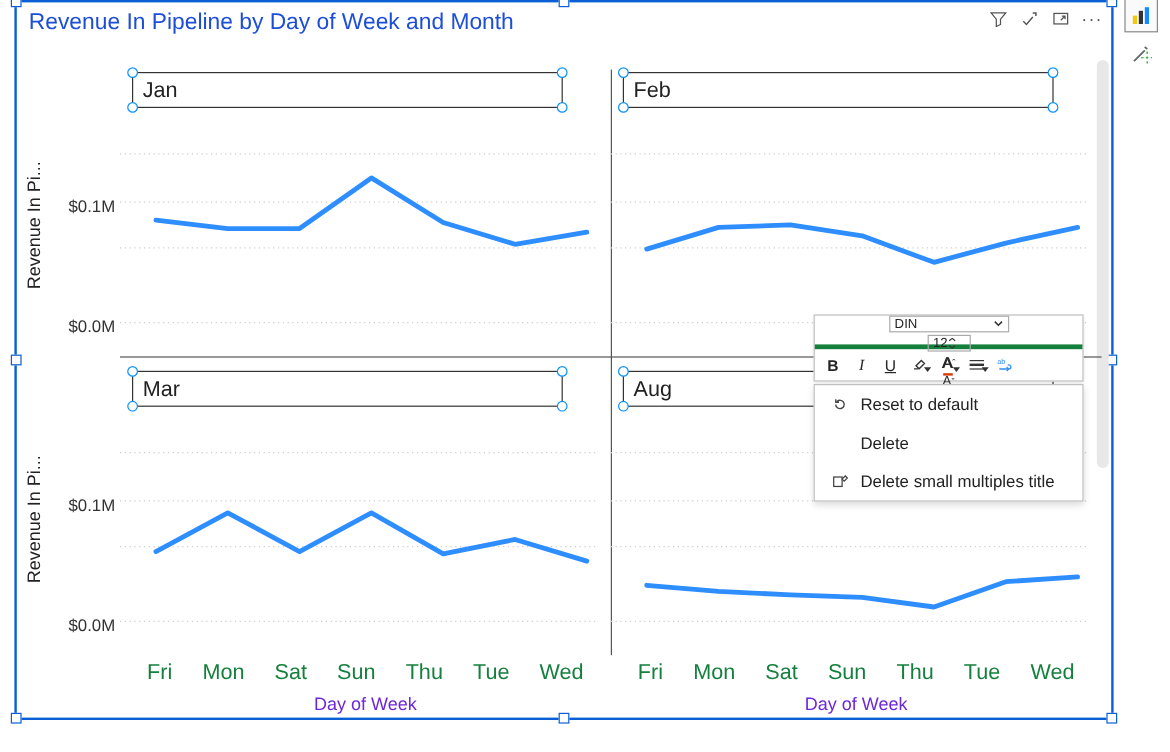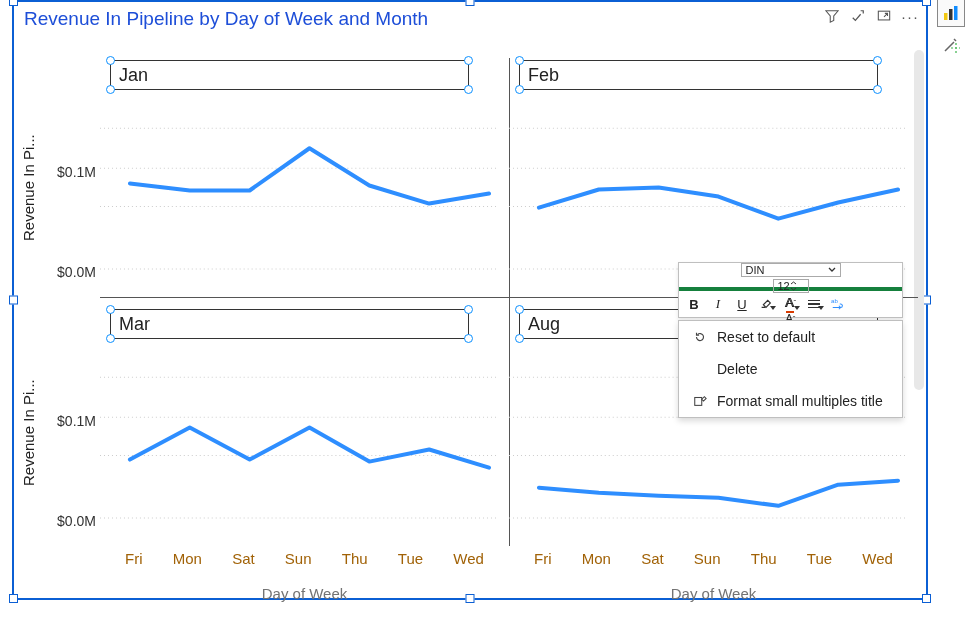--- a/index.html
+++ b/index.html
@@ -175,29 +175,29 @@
     height: 48px;
     display: flex;
   }
   .x-col {
     flex: 1;
     position: relative;
   }
   .x-ticks {
     display: flex;
     justify-content: space-around;
-    font-size: 15px;
-    color: #a16207;
+    font-size: 18px;
+    color: #15803d;
     padding: 4px 10px 0 10px;
   }
   .x-title {
     text-align: center;
     font-size: 15px;
-    color: #737373;
-    margin-top: 18px;
+    color: #6d28d9;
+    margin-top: 8px;
   }
 
   
   .format-toolbar {
     position: absolute;
     left: 678px;
     top: 262px;
     width: 225px;
     height: 56px;
     background: #fff;
@@ -538,21 +538,21 @@
     <span class="cm-icon"></span>
     <span>Delete</span>
   </div>
   <div class="cm-item">
     <span class="cm-icon">
       <svg width="14" height="14" viewBox="0 0 16 16">
           <rect x="2" y="4" width="8" height="9" fill="none" stroke="#444" stroke-width="1.2"></rect>
           <path d="M10 6 l3 -3 l2 2 l-3 3 z" fill="none" stroke="#444" stroke-width="1.2"></path>
         </svg>
     </span>
-    <span>Format small multiples title</span>
+    <span>Delete small multiples title</span>
   </div>
 </div>
 
 <div class="side-toolbar">
   <div class="side-btn active">
     <svg width="18" height="18" viewBox="0 0 18 18">
       <rect x="2" y="9" width="3.5" height="7" fill="#f2c811"></rect>
       <rect x="7" y="5" width="3.5" height="11" fill="#333"></rect>
       <rect x="12" y="2" width="3.5" height="14" fill="#118dff"></rect>
     </svg>

